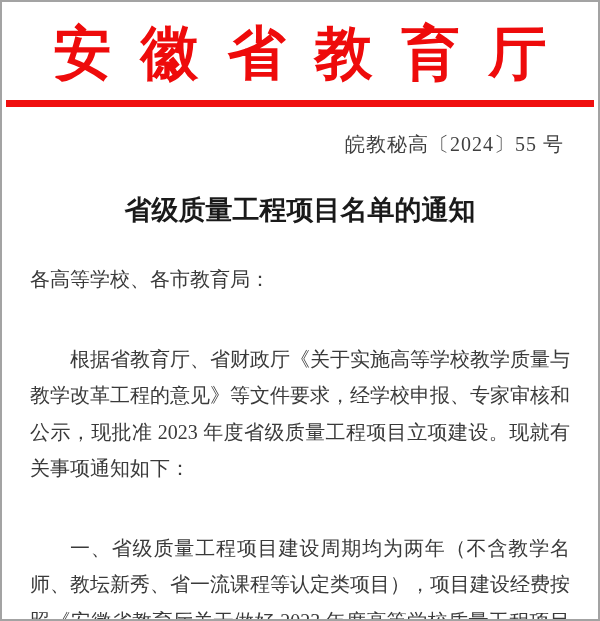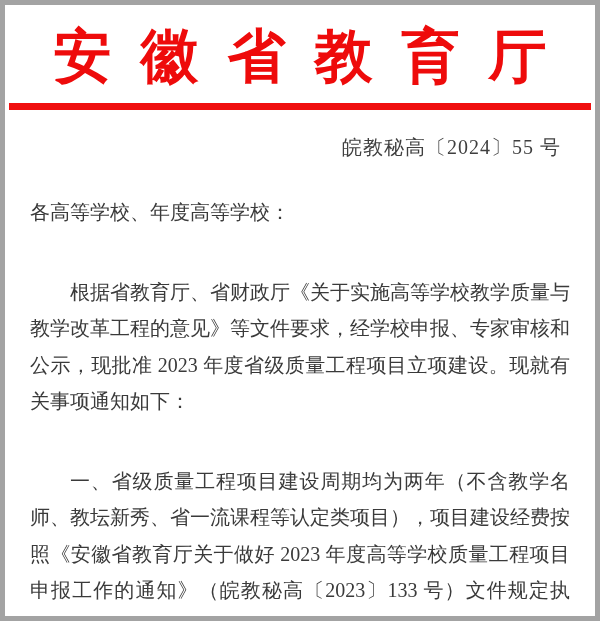--- a/index.html
+++ b/index.html
@@ -3,21 +3,21 @@
 <meta charset="utf-8">
 <style>
   * { margin: 0; padding: 0; box-sizing: border-box; }
   html, body { background: #ffffff; }
   .page {
     position: relative;
     width: 600px;
     height: 621px;
     margin: 0 auto;
     background: #ffffff;
-    border: 5px solid #a3a3a3;
+    border: 2px solid #a3a3a3;
     overflow: hidden;
     font-family: "Liberation Serif", "DejaVu Serif", serif;
   }
   
   .letterhead {
     padding-top: 14px;
     text-align: center;
     line-height: 76px;
     height: 90px;
   }
@@ -76,21 +76,22 @@
 
   <div class="letterhead">
     <span class="agency">安徽省教育厅</span>
   </div>
 
   <div class="red-rule"></div>
 
   <div class="doc-number">皖教秘高〔2024〕55 号</div>
 
   <div class="notice-title">
+    <div>省级质量工程项目名单的通知</div>
   </div>
 
   <div class="doc-body">
-    <p>各高等学校、年度高等学校：</p>
+    <p>各高等学校、各市教育局：</p>
     <p class="indent">根据省教育厅、省财政厅《关于实施高等学校教学质量与教学改革工程的意见》等文件要求，经学校申报、专家审核和公示，现批准 2023 年度省级质量工程项目立项建设。现就有关事项通知如下：</p>
     <p class="indent">一、省级质量工程项目建设周期均为两年（不含教学名师、教坛新秀、省一流课程等认定类项目），项目建设经费按照《安徽省教育厅关于做好 2023 年度高等学校质量工程项目申报工作的通知》（皖教秘高〔2023〕133 号）文件规定执行。</p>
   </div>
 
 </div>
 
 </body></html>

